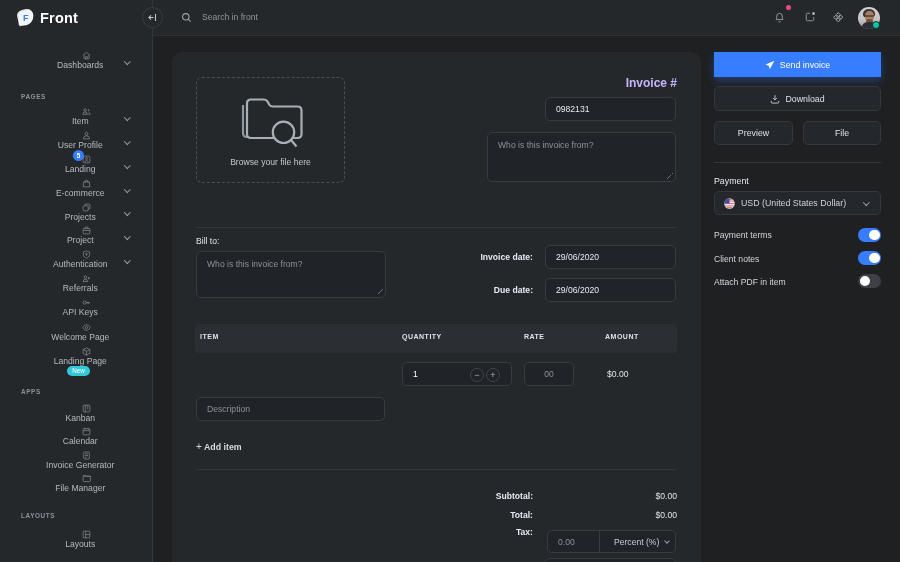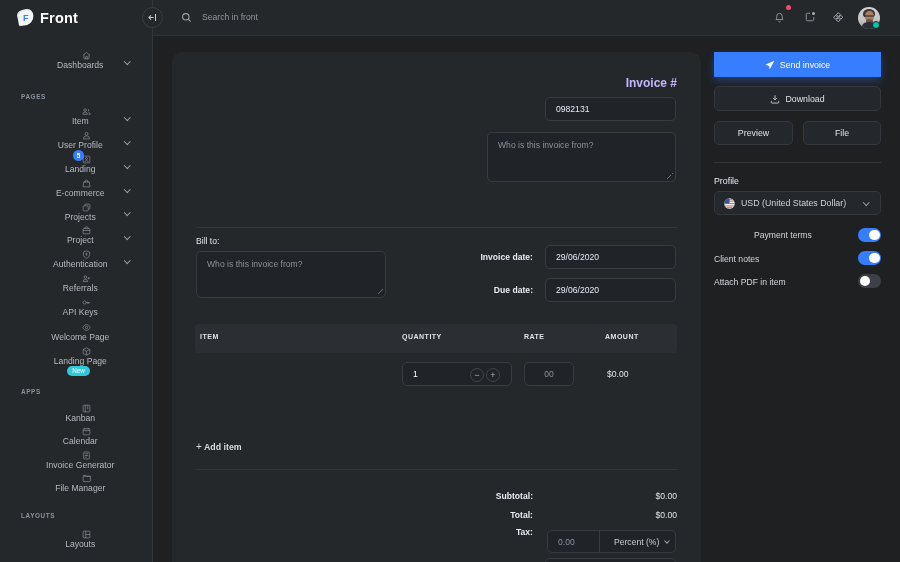--- a/index.html
+++ b/index.html
@@ -94,20 +94,29 @@
   <div class="abs" style="left:5px; top:1.5px; width:12px; height:9px; border-radius:50% 50% 40% 40%; background:#403637;"></div>
   <div class="abs" style="left:6.5px; top:4px; width:9px; height:11px; border-radius:46%; background:#a8805f;"></div>
   <div class="abs" style="left:6px; top:7.5px; width:10px; height:2.6px; background:rgba(40,35,40,.55); border-radius:1px;"></div>
   <div class="abs" style="left:7.5px; top:11.5px; width:7px; height:4.5px; border-radius:40%; background:#6d5243;"></div>
   <div class="abs" style="left:3.5px; top:14.5px; width:15px; height:10px; border-radius:45% 45% 30% 30%; background:#2f2b38;"></div>
 </div>
 <div class="abs" style="left:872px; top:21px; width:8px; height:8px; border-radius:50%; background:#00c9a7; border:1.5px solid #25282a; z-index:7;"></div>
 
 <div class="card">
 
+  <div class="upload">
+    <svg style="margin-top:19px; margin-left:3px;" width="62" height="52" viewBox="0 0 62 52" fill="none" stroke="#a9afb6" stroke-width="2.2">
+      <path d="M2 8 V36 Q2 40 6 40 H9" stroke="#90979e"></path>
+      <path d="M6 6.5 Q6 2.5 10 2.5 H22.5 Q25.5 2.5 26.5 4.5 L28.5 8 Q29.5 9.5 32 9.5 H56.5 Q60.5 9.5 60.5 13.5 V37 Q60.5 41 56.5 41 H10 Q6 41 6 37 Z" fill="#25282a"></path>
+      <circle cx="42.5" cy="35.3" r="10.7" fill="#25282a"></circle>
+      <path d="M50 43 L55.5 49.5"></path>
+    </svg>
+    <div class="cap">Browse your file here</div>
+  </div>
 
   <div class="h-invoice">Invoice #</div>
   <div class="inp abs" style="left:373px; top:45px; width:131px; height:24px; line-height:22px; padding-left:10px;">0982131</div>
   <div class="inp abs" style="left:315px; top:80px; width:189px; height:50px; padding:7px 0 0 10px;"><span class="ph">Who is this invoice from?</span><div class="resize-h"></div></div>
 
   <div class="divider" style="top:175px;"></div>
 
   <div class="lbl abs" style="left:24px; top:184px;">Bill to:</div>
   <div class="inp abs" style="left:24px; top:199px; width:190px; height:47px; padding:7px 0 0 10px;"><span class="ph">Who is this invoice from?</span><div class="resize-h"></div></div>
 
@@ -121,20 +130,21 @@
     <div class="th" style="left:207px;">QUANTITY</div>
     <div class="th" style="left:329px;">RATE</div>
     <div class="th" style="left:410px;">AMOUNT</div>
   </div>
   <div class="inp abs" style="left:230px; top:310px; width:110px; height:24px; line-height:22px; padding-left:10px; color:#fff;">1
     <div class="qty-btn" style="right:27px;">−</div>
     <div class="qty-btn" style="right:11px;">+</div>
   </div>
   <div class="inp abs" style="left:352px; top:310px; width:50px; height:24px; line-height:22px; text-align:center;"><span class="ph">00</span></div>
   <div class="lbl abs" style="left:435px; top:317px;">$0.00</div>
+  <div class="inp abs" style="left:24px; top:345px; width:189px; height:24px; line-height:22px; padding-left:10px;"><span class="ph">Description</span></div>
 
   <div class="abs" style="left:24px; top:389px; color:#d6dadf; font-size:8.8px; font-weight:bold;"><span style="font-weight:normal; font-size:10px;">+</span> Add item</div>
 
   <div class="divider" style="top:417px;"></div>
 
   <div class="blbl abs" style="right:168px; top:439px;">Subtotal:</div>
   <div class="lbl abs" style="right:24px; top:439px;">$0.00</div>
   <div class="blbl abs" style="right:168px; top:458px;">Total:</div>
   <div class="lbl abs" style="right:24px; top:458px;">$0.00</div>
   <div class="blbl abs" style="right:168px; top:475px;">Tax:</div>
@@ -158,32 +168,32 @@
     <svg width="10" height="10" viewBox="0 0 16 16" fill="none" stroke="#c6cbd1" stroke-width="1.5" style="margin-right:5px;">
         <path d="M8 2 v7 M5 6.5 L8 9.5 L11 6.5 M2 11 v2 a1.5 1.5 0 0 0 1.5 1.5 h9 a1.5 1.5 0 0 0 1.5 -1.5 v-2"></path>
       </svg>
     Download
   </div>
   <div class="btn-dark" style="top:69px; left:0; width:79px; height:24px;">Preview</div>
   <div class="btn-dark" style="top:69px; left:89px; width:78px; height:24px;">File</div>
 
   <div class="abs" style="top:110px; left:0; width:167px; height:1px; background:#33373b;"></div>
 
-  <div class="abs" style="top:124px; left:0; color:#e7eaf3; font-size:8.8px;">Profile</div>
+  <div class="abs" style="top:124px; left:0; color:#e7eaf3; font-size:8.8px;">Payment</div>
   <div class="btn-dark" style="top:139px; left:0; width:167px; height:24px; justify-content:flex-start; background:#24282c;">
     <svg width="11" height="11" viewBox="0 0 16 16" style="margin-left:9px;">
       <circle cx="8" cy="8" r="7.6" fill="#f0f0f0"></circle>
       <path d="M.4 8 h15.2 M1.5 4.5 h13 M1.5 11.5 h13 M4 14 h8 M4 2 h8" stroke="#c94747" stroke-width="1.1"></path>
       <path d="M.4 8 A 7.6 7.6 0 0 1 8 .4 V 8 Z" fill="#3f4f9e"></path>
     </svg>
     <span style="margin-left:6px; color:#ced3d9;">USD (United States Dollar)</span>
     <span class="abs" style="right:12px; top:8px; width:4.5px; height:4.5px; border-right:1.2px solid #99a0a8; border-bottom:1.2px solid #99a0a8; transform:rotate(45deg);"></span>
   </div>
 
-  <div class="ptxt" style="top:178px;margin-left:40px;">Payment terms</div>
+  <div class="ptxt" style="top:178px;">Payment terms</div>
   <div class="toggle t-on" style="top:176px;">
       <div class="knob"></div>
     </div>
   <div class="ptxt" style="top:202px;">Client notes</div>
   <div class="toggle t-on" style="top:199px;">
       <div class="knob"></div>
     </div>
   <div class="ptxt" style="top:225px;">Attach PDF in item</div>
   <div class="toggle t-off" style="top:222px;">
       <div class="knob"></div>

